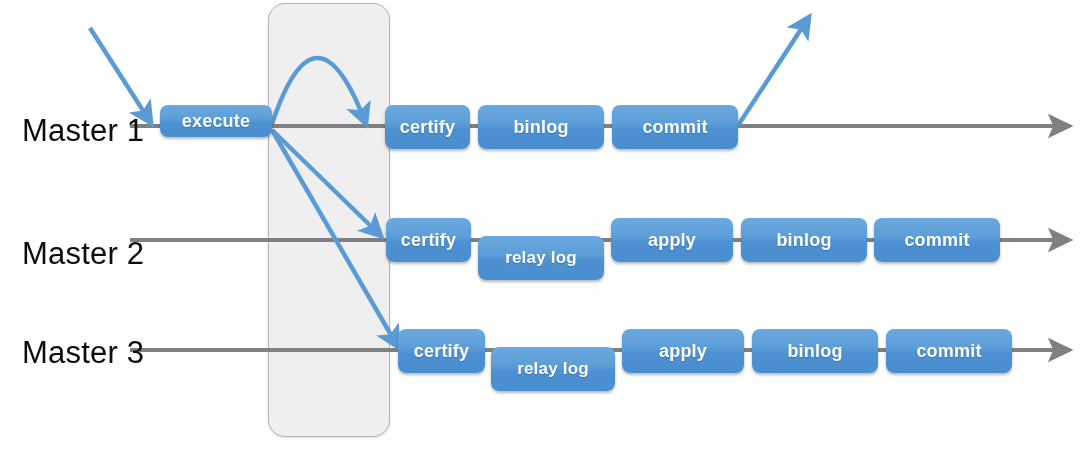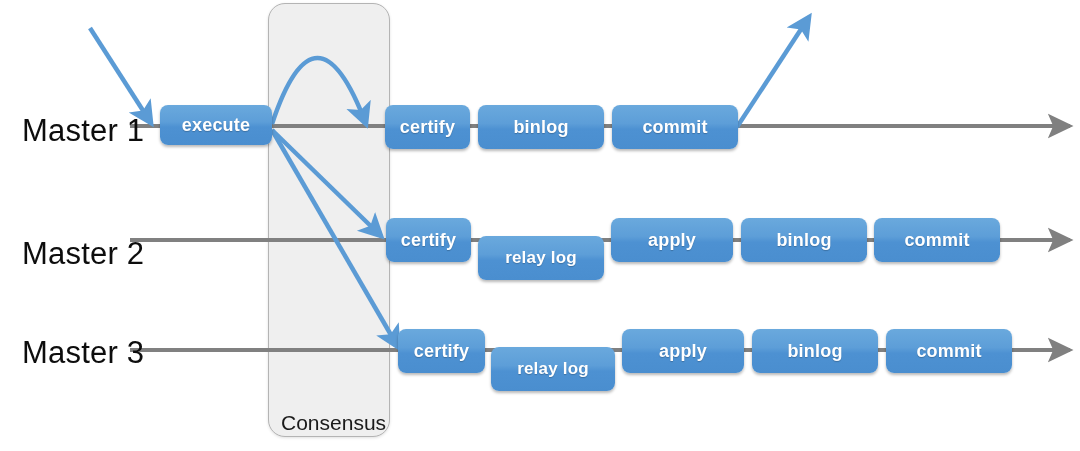--- a/index.html
+++ b/index.html
@@ -71,21 +71,20 @@
     white-space: nowrap;
     line-height: 1;
   }
 </style>
 </head>
 <body>
 
 <div id="diagram-root">
 
   <div class="consensus-box" id="consensus-box" style="left: 268px; top: 3px; width: 122px; height: 434px; background: rgb(239, 239, 239); border-color: rgb(180, 180, 180);"></div>
-  <div class="consensus-label" id="consensus-label" style="left: 281px; top: 412px;">Consensus</div>
 
   <svg id="diagram-svg" viewBox="0 0 1080 451">
     <defs>
       <marker id="gray-head" viewBox="0 0 12 12" refX="9.5" refY="6" markerWidth="7" markerHeight="7" orient="auto-start-reverse">
         <path d="M 0 0.7 L 11 6 L 0 11.3 L 2.3 6 Z" fill="#808080"></path>
       </marker>
       <marker id="blue-head" viewBox="0 0 12 12" refX="9" refY="6" markerWidth="6.2" markerHeight="6.2" orient="auto-start-reverse">
         <path d="M 0 0.4 L 11.2 6 L 0 11.6 L 2.6 6 Z" fill="#5b9bd5"></path>
       </marker>
     </defs>
@@ -98,21 +97,21 @@
         <line x1="90" y1="28" x2="151" y2="123" stroke="#5b9bd5" stroke-width="4.5" stroke-linecap="butt" marker-end="url(#blue-head)"></line>
         <path d="M 272 124 Q 316 -8 366 124" fill="none" stroke="#5b9bd5" stroke-width="4.5" stroke-linecap="butt" marker-end="url(#blue-head)"></path>
         <line x1="272" y1="130" x2="381" y2="236" stroke="#5b9bd5" stroke-width="4.5" stroke-linecap="butt" marker-end="url(#blue-head)"></line>
         <line x1="272" y1="130" x2="398" y2="347" stroke="#5b9bd5" stroke-width="4.5" stroke-linecap="butt" marker-end="url(#blue-head)"></line>
         <line x1="737" y1="127" x2="809" y2="17" stroke="#5b9bd5" stroke-width="4.5" stroke-linecap="butt" marker-end="url(#blue-head)"></line>
       </g>
   </svg>
 
   <div id="rows-layer">
       <div class="row-label" style="left: 22px; top: 115px;">Master 1</div>
-      <div class="stage-box" style="left: 160px; top: 105px; width: 112px; height: 40px; text-align: right;">execute</div>
+      <div class="stage-box" style="left: 160px; top: 105px; width: 112px; height: 32px; text-align: right;">execute</div>
       <div class="stage-box" style="left: 385px; top: 105px; width: 85px; height: 44px;">certify</div>
       <div class="stage-box" style="left: 478px; top: 105px; width: 126px; height: 44px;">binlog</div>
       <div class="stage-box" style="left: 612px; top: 105px; width: 126px; height: 44px;">commit</div>
       <div class="row-label" style="left: 22px; top: 231px; margin-top: 7px;">Master 2</div>
       <div class="stage-box" style="left: 386px; top: 218px; width: 85px; height: 44px;">certify</div>
       <div class="stage-box small" style="left: 478px; top: 218px; width: 126px; height: 44px;">relay log</div>
       <div class="stage-box" style="left: 611px; top: 218px; width: 122px; height: 44px;">apply</div>
       <div class="stage-box" style="left: 741px; top: 218px; width: 126px; height: 44px;">binlog</div>
       <div class="stage-box" style="left: 874px; top: 218px; width: 126px; height: 44px;">commit</div>
       <div class="row-label" style="left: 22px; top: 337px;">Master 3</div>

